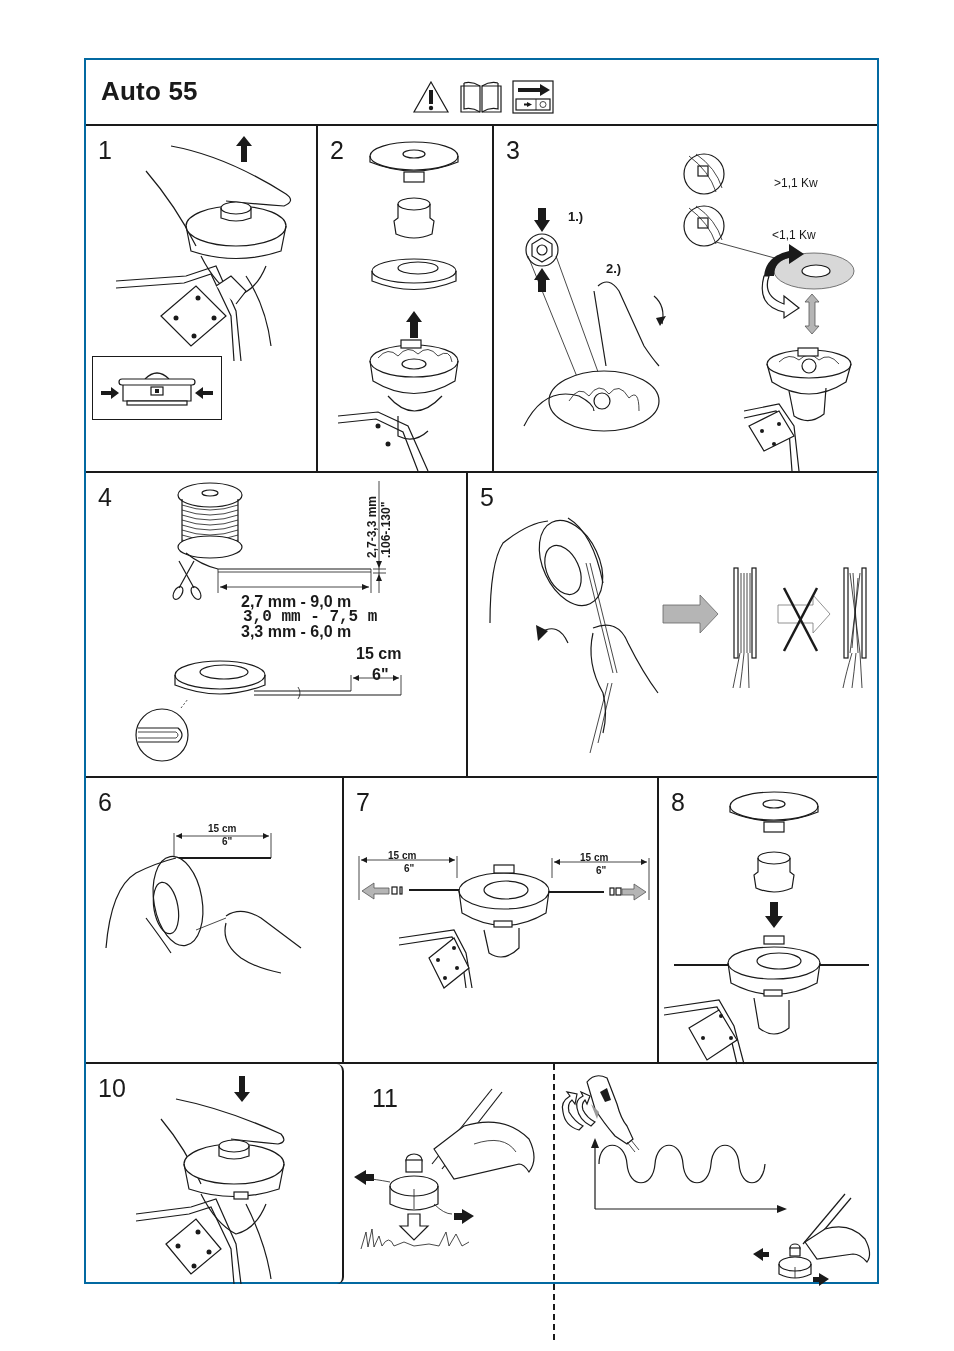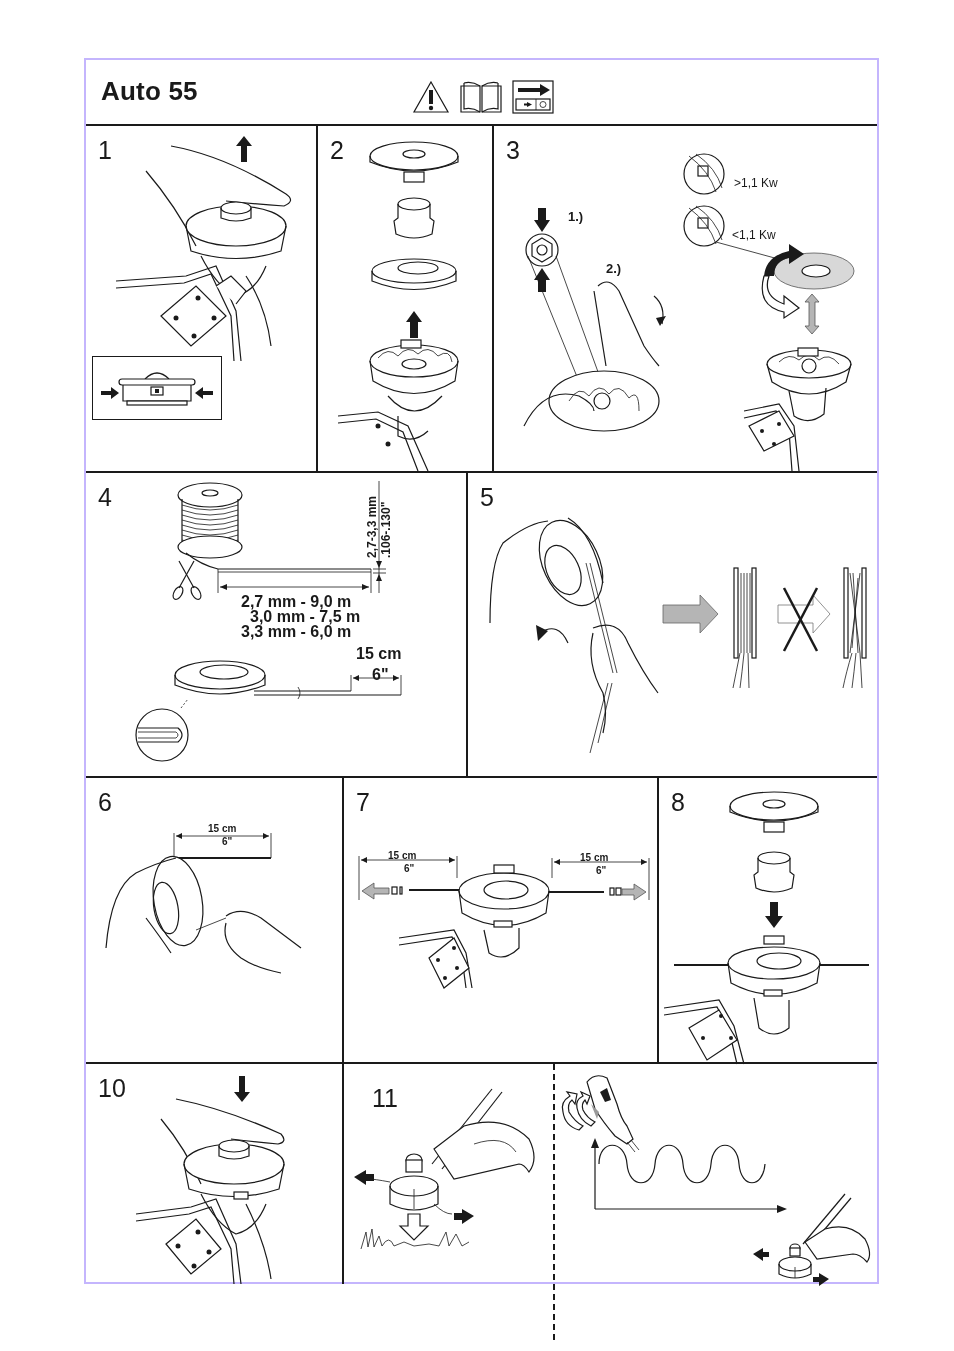--- a/index.html
+++ b/index.html
@@ -1,24 +1,24 @@
 <!DOCTYPE html>
 <html><head>
 <meta charset="utf-8">
 <style>
   html, body { margin:0; padding:0; background:#ffffff; }
   body { width:954px; height:1351px; position:relative; font-family:"Liberation Sans", sans-serif; color:#1a1a1a; overflow:hidden; }
-  .sheet { position:absolute; left:84px; top:58px; width:795px; height:1226px; border:2px solid #c4b5fd; box-sizing:border-box; }
+  .sheet { position:absolute; left:84px; top:58px; width:795px; height:1226px; border:2px solid #0369a1; box-sizing:border-box; }
   .hdr { position:absolute; left:0; top:0; width:791px; height:66px; border-bottom:2px solid #1a1a1a; box-sizing:border-box; }
   .title { position:absolute; left:15px; top:16px; font-size:26px; font-weight:bold; letter-spacing:0.2px; }
   .hdr-icons { position:absolute; left:326px; top:20px; display:flex; gap:8px; align-items:flex-end; }
   .panel { position:absolute; box-sizing:border-box; }
   .num { position:absolute; left:12px; top:10px; font-size:25px; font-weight:normal; }
   .lbl { position:absolute; font-size:16px; font-weight:bold; white-space:nowrap; }
-  .lbl-n { position:absolute; font-size:12px; white-space:nowrap; }
+  .lbl-n { position:absolute; font-size:12px; white-space:nowrap;margin-left:40px; }
   .lbl-s { position:absolute; font-size:10px; font-weight:bold; white-space:nowrap; }
   .vert { position:absolute; font-size:12px; font-weight:bold; white-space:nowrap; transform:rotate(-90deg); transform-origin:left top; }
   svg { position:absolute; overflow:visible; }
   .ln { fill:none; stroke:#1a1a1a; stroke-width:1.2; }
   .lt { fill:none; stroke:#1a1a1a; stroke-width:0.8; }
   .fw { fill:#ffffff; stroke:#1a1a1a; stroke-width:1.2; }
   .fk { fill:#1a1a1a; }
   .fg { fill:#b5b5b5; stroke:#555; stroke-width:0.8; }
 </style>
 </head>
@@ -212,21 +212,21 @@
       <polygon points="267,205 273,202 273,208" class="fk"></polygon>
       <polygon points="313,205 307,202 307,208" class="fk"></polygon>
       <circle cx="76" cy="262" r="26" class="fw"></circle>
       <path d="M52,255 L92,255 Q100,262 92,269 L52,269" class="ln"></path>
       <path d="M52,259 L90,259 Q94,262 90,265 L52,265" class="lt"></path>
       <line x1="95" y1="235" x2="102" y2="226" stroke="#1a1a1a" stroke-width="0.8" stroke-dasharray="2,2"></line>
     </svg>
     <div class="vert" style="left:279px;top:85px;">2,7-3,3 mm</div>
     <div class="vert" style="left:293px;top:85px;">.106-.130"</div>
     <div class="lbl" style="left:155px;top:120px;">2,7 mm - 9,0 m</div>
-    <div class="lbl" style="left:164px;top:135px;">3,0 mm - 7,5 m</div>
+    <div class="lbl" style="left:157px;top:135px;font-family:Liberation Mono, monospace;">3,0 mm - 7,5 m</div>
     <div class="lbl" style="left:155px;top:150px;">3,3 mm - 6,0 m</div>
     <div class="lbl" style="left:270px;top:172px;">15 cm</div>
     <div class="lbl" style="left:286px;top:193px;">6"</div>
   </div>
 
   <div class="panel" style="left:382px;top:413px;width:409px;height:305px;border-bottom:2px solid #1a1a1a;">
     <div class="num">5</div>
     <svg style="left:0;top:0;" width="409" height="305" viewBox="0 0 409 305">
       <path d="M22,150 Q22,90 35,70 Q60,50 80,48" class="ln"></path>
       <ellipse cx="103" cy="90" rx="28" ry="45" transform="rotate(-25 103 90)" class="fw"></ellipse>
@@ -345,21 +345,21 @@
       <path d="M95,220 L100,250 Q115,262 130,250 L130,222" class="ln"></path>
       <path d="M5,230 L60,222 L75,248 L85,286" class="ln"></path>
       <path d="M5,237 L58,229 L70,252 L78,286" class="ln"></path>
       <polygon points="30,250 60,232 78,262 48,282" class="fw"></polygon>
       <circle cx="62" cy="238" r="2" class="fk"></circle>
         <circle cx="44" cy="260" r="2" class="fk"></circle>
         <circle cx="72" cy="260" r="2" class="fk"></circle>
     </svg>
   </div>
 
-  <div class="panel" style="left:0;top:1004px;width:258px;height:220px;border-right:2px solid #1a1a1a;">
+  <div class="panel" style="left:0;top:1004px;width:258px;height:220px;border-right:2px solid #1a1a1a;border-radius:7px;">
     <div class="num">10</div>
     <svg style="left:148px;top:12px;" width="16" height="26" viewBox="0 0 16 26">
       <polygon points="5,0 11,0 11,16 16,16 8,26 0,16 5,16" class="fk"></polygon>
     </svg>
     <svg style="left:20px;top:30px;" width="220" height="190" viewBox="0 0 220 190">
       <path d="M70,5 Q120,15 175,40 Q182,48 172,50 Q150,48 125,45" class="ln"></path>
       <path d="M55,25 Q80,55 95,90" class="ln"></path>
       <ellipse cx="128" cy="70" rx="50" ry="20" class="fw"></ellipse>
       <path d="M78,70 L83,95 Q128,110 173,95 L178,70" class="ln"></path>
       <ellipse cx="128" cy="52" rx="15" ry="6" class="fw"></ellipse>

